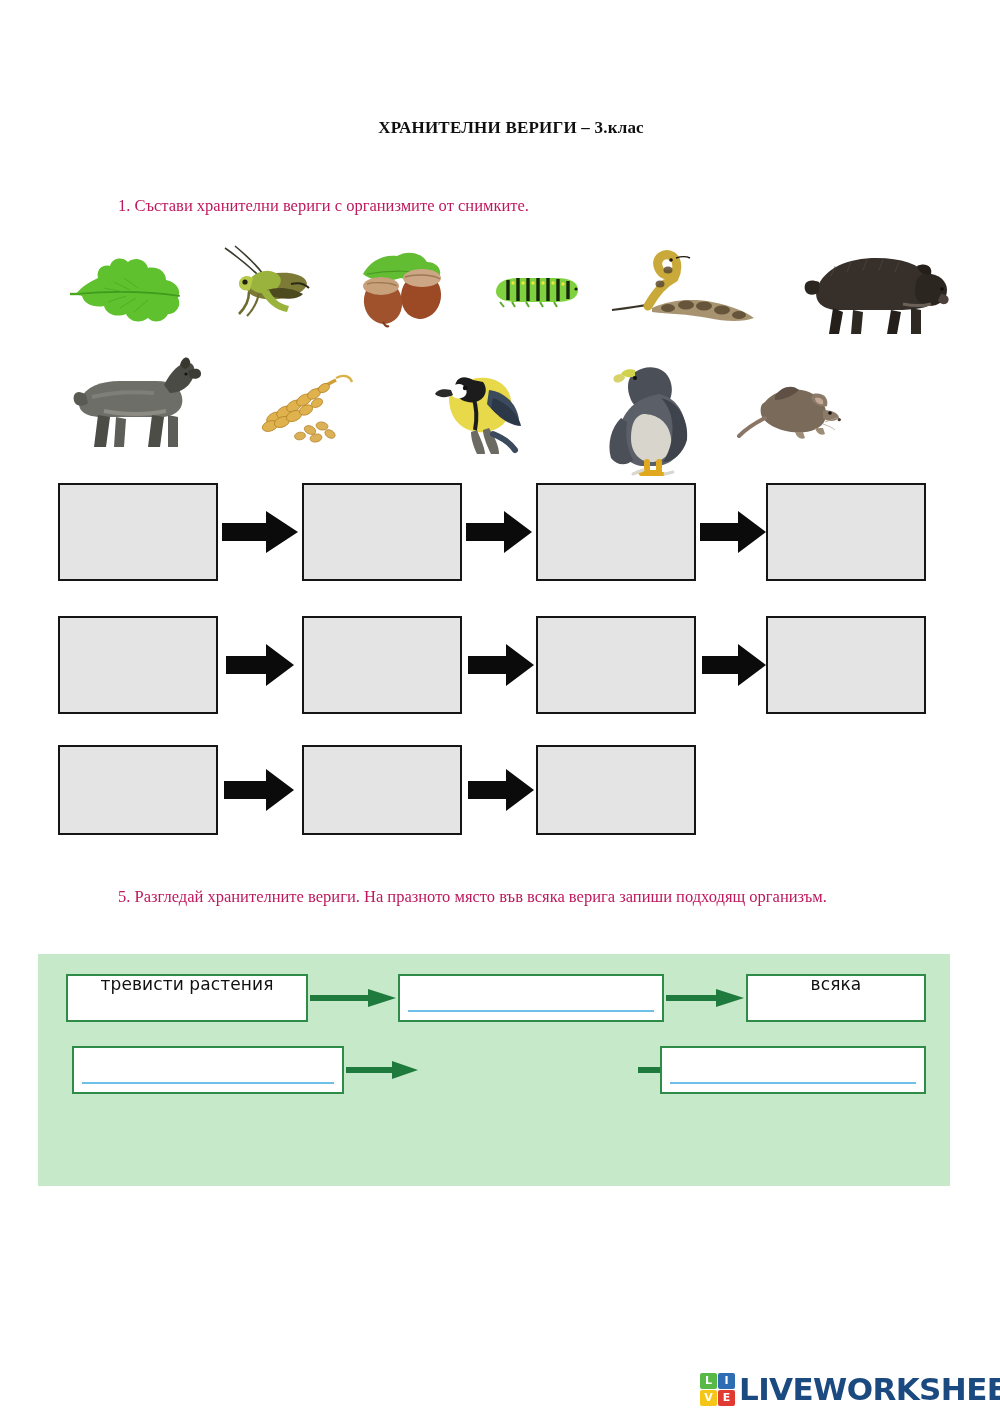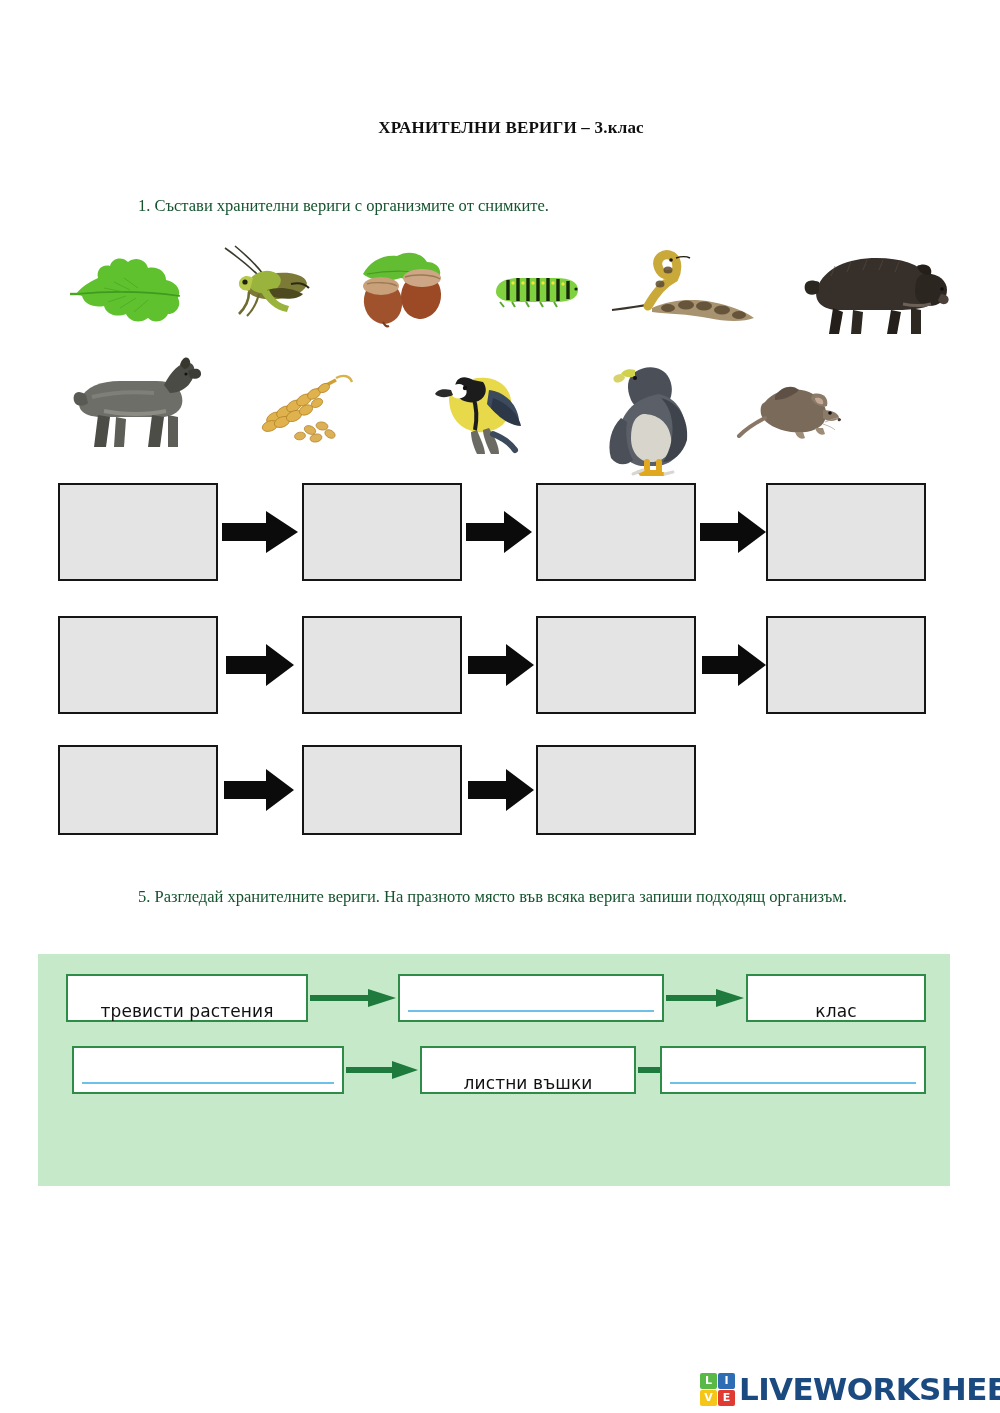--- a/index.html
+++ b/index.html
@@ -29,22 +29,21 @@
     letter-spacing: 0.2px;
     color: #0f0f0f;
     margin-left: 11px;
   }
 
   
   .instruction {
     position: absolute;
     font-size: 16.5px;
     line-height: 1.55;
-    color: #14532d;
-    margin-left: 20px;
+    color: #be185d;
   }
   #instr-1 { top: 193px; left: 118px; width: 740px; }
   #instr-2 { top: 884px; left: 118px; width: 760px; }
 
   
   .pic-strip { position: absolute; }
   .pic {
     position: absolute;
     display: block;
   }
@@ -74,21 +73,21 @@
     background: #c6e9c9;
   }
   .gc-row { position: absolute; left: 0; width: 912px; height: 48px; }
   .wbox {
     position: absolute;
     background: #ffffff;
     border: 2px solid #2e8b48;
     box-sizing: border-box;
     height: 48px;
     display: flex;
-    align-items: flex-end;
+    align-items: flex-start;
     justify-content: center;
   }
   .wbox .lbl {
     font-family: "DejaVu Sans", "Liberation Sans", sans-serif;
     font-size: 17px;
     color: #111111;
     letter-spacing: 0.1px;
     line-height: 1;
   }
   .wbox.blank { justify-content: flex-start; }
@@ -427,36 +426,33 @@
     <div class="wbox blank" style="left:360px; width:266px;">
       <span class="lbl"></span>
       <span class="rule"></span>
     </div>
     <div class="garrow" style="left:628px; width:78px;">
       <svg viewBox="0 0 78 24" preserveAspectRatio="none">
           <path d="M0 9 L50 9 L50 3 L78 12 L50 21 L50 15 L0 15 Z" fill="#1f7a3d"></path>
         </svg>
     </div>
     <div class="wbox" style="left:708px; width:180px;">
-      <span class="lbl">клас</span>
+      <span class="lbl">всяка</span>
     </div>
   </div>
 
   <div class="gc-row" style="top:92px;">
     <div class="wbox blank" style="left:34px; width:272px;">
       <span class="lbl"></span>
       <span class="rule"></span>
     </div>
     <div class="garrow" style="left:308px; width:72px;">
       <svg viewBox="0 0 72 24" preserveAspectRatio="none">
           <path d="M0 9 L46 9 L46 3 L72 12 L46 21 L46 15 L0 15 Z" fill="#1f7a3d"></path>
         </svg>
-    </div>
-    <div class="wbox" style="left:382px; width:216px;">
-      <span class="lbl">листни въшки</span>
     </div>
     <div class="garrow" style="left:600px; width:60px;">
       <svg viewBox="0 0 60 24" preserveAspectRatio="none">
           <path d="M0 9 L34 9 L34 3 L60 12 L34 21 L34 15 L0 15 Z" fill="#1f7a3d"></path>
         </svg>
     </div>
     <div class="wbox blank" style="left:622px; width:266px;">
       <span class="lbl"></span>
       <span class="rule"></span>
     </div>

